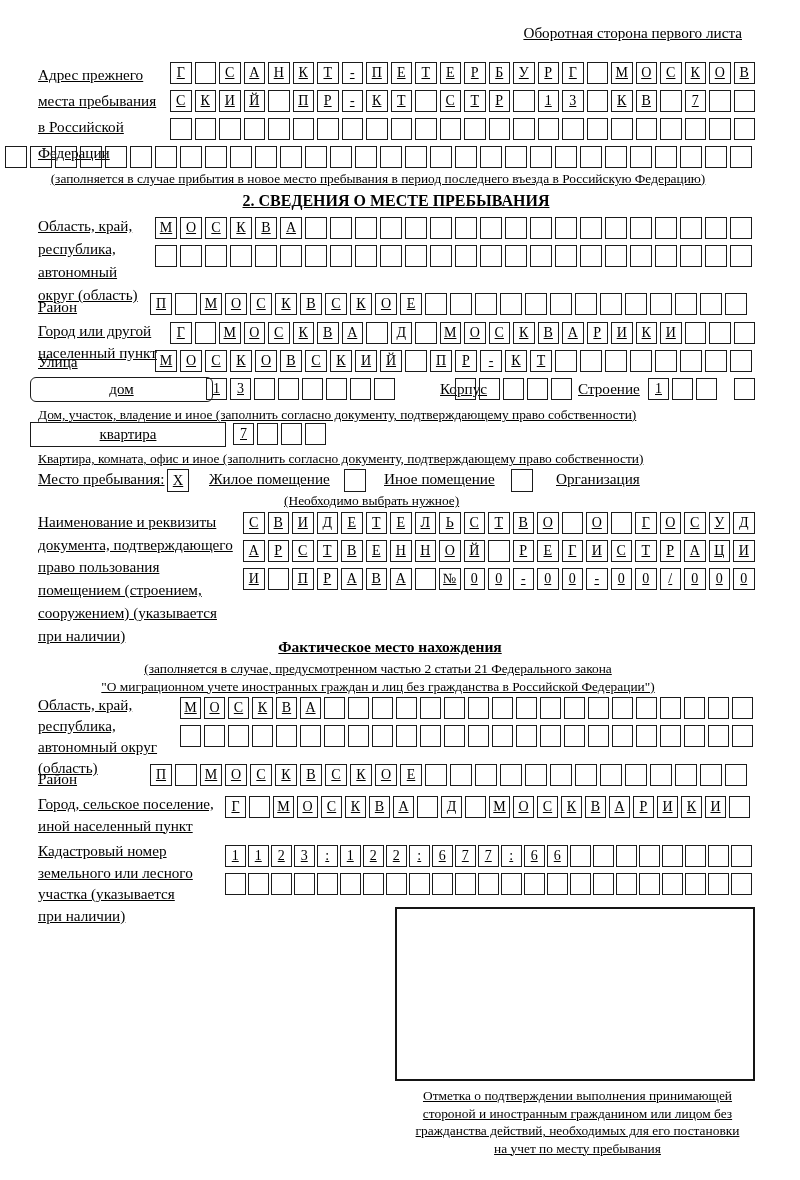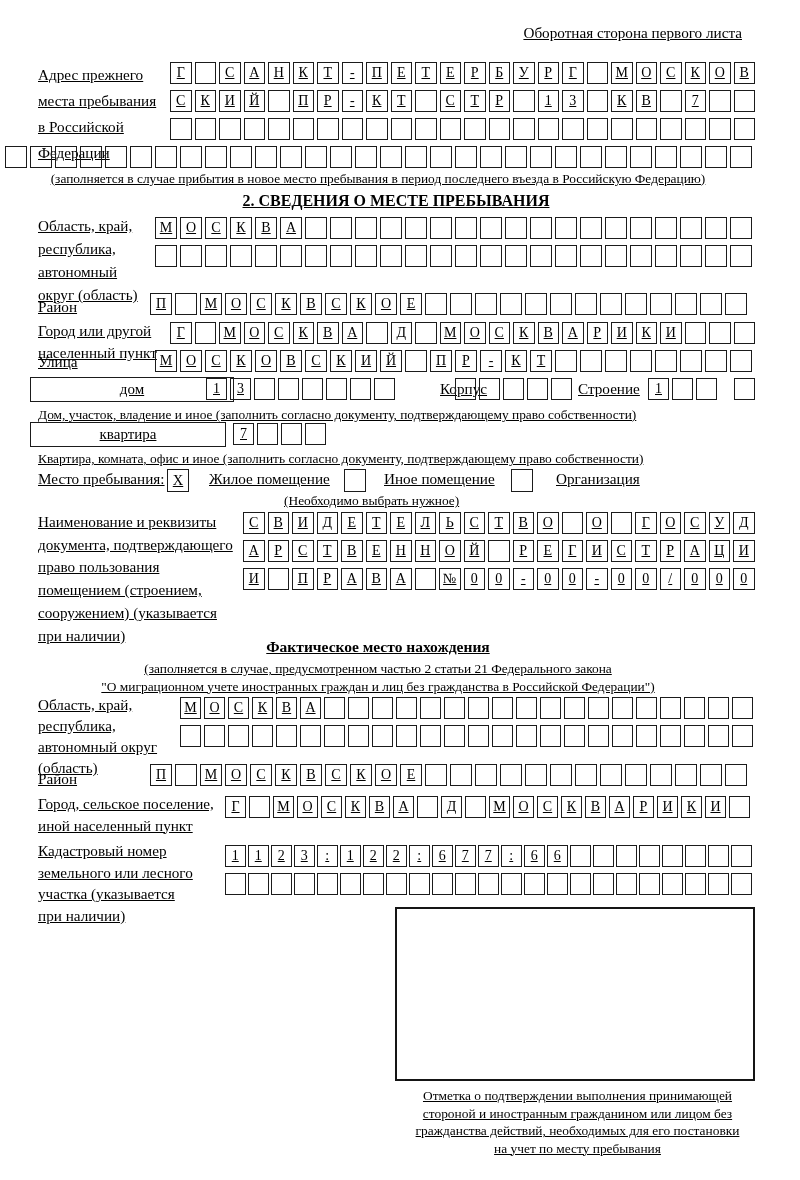--- a/index.html
+++ b/index.html
@@ -291,21 +291,21 @@
       <span class="cell"></span>
       <span class="cell"></span>
       <span class="cell"></span>
       <span class="cell"></span>
       <span class="cell"></span>
       <span class="cell"></span>
       <span class="cell"></span>
       <span class="cell"></span>
     </div>
 
-  <div class="abs wide-box" style="left:30px;top:377px;width:204px;">дом</div>
+  <div class="abs wide-box" style="left:30px;top:377px;width:183px;border-radius:6px;">дом</div>
   <div class="abs cells p24" style="left:206px;top:378px;">
       <span class="cell">1</span>
       <span class="cell">3</span>
       <span class="cell"></span>
       <span class="cell"></span>
       <span class="cell"></span>
       <span class="cell"></span>
       <span class="cell"></span>
       <span class="cell"></span>
     </div>
@@ -415,21 +415,21 @@
       <span class="cell">0</span>
       <span class="cell">-</span>
       <span class="cell">0</span>
       <span class="cell">0</span>
       <span class="cell">/</span>
       <span class="cell">0</span>
       <span class="cell">0</span>
       <span class="cell">0</span>
     </div>
 
-  <div class="abs center" style="top:638px;font-weight:bold;font-size:15.5px;">Фактическое место нахождения</div>
+  <div class="abs center" style="top:638px;font-weight:bold;font-size:15.5px;padding-left:12px;">Фактическое место нахождения</div>
   <div class="abs note center" style="top:660px;line-height:17.5px;">(заполняется в случае, предусмотренном частью 2 статьи 21 Федерального закона
 "О миграционном учете иностранных граждан и лиц без гражданства в Российской Федерации")</div>
 
   <div class="abs lbl" style="left:38px;top:694px;line-height:21px;">Область, край,
 республика,
 автономный округ
 (область)</div>
   <div class="abs cells p24" style="left:180px;top:697px;">
       <span class="cell">М</span>
       <span class="cell">О</span>

